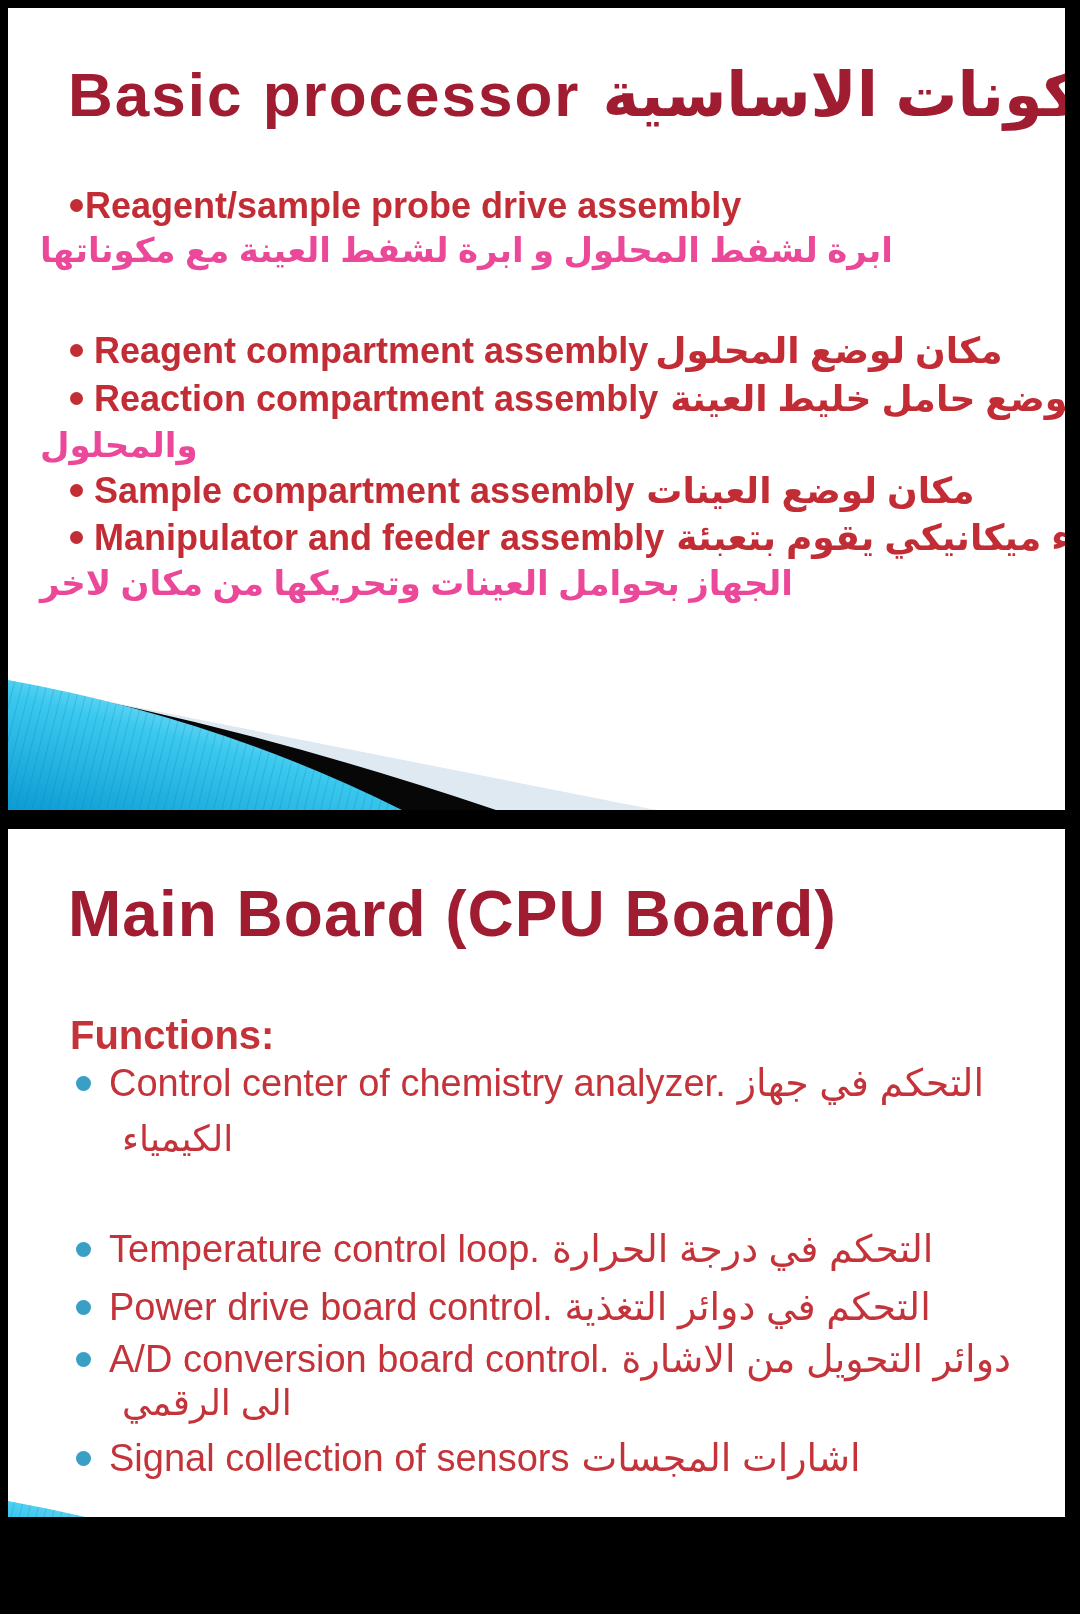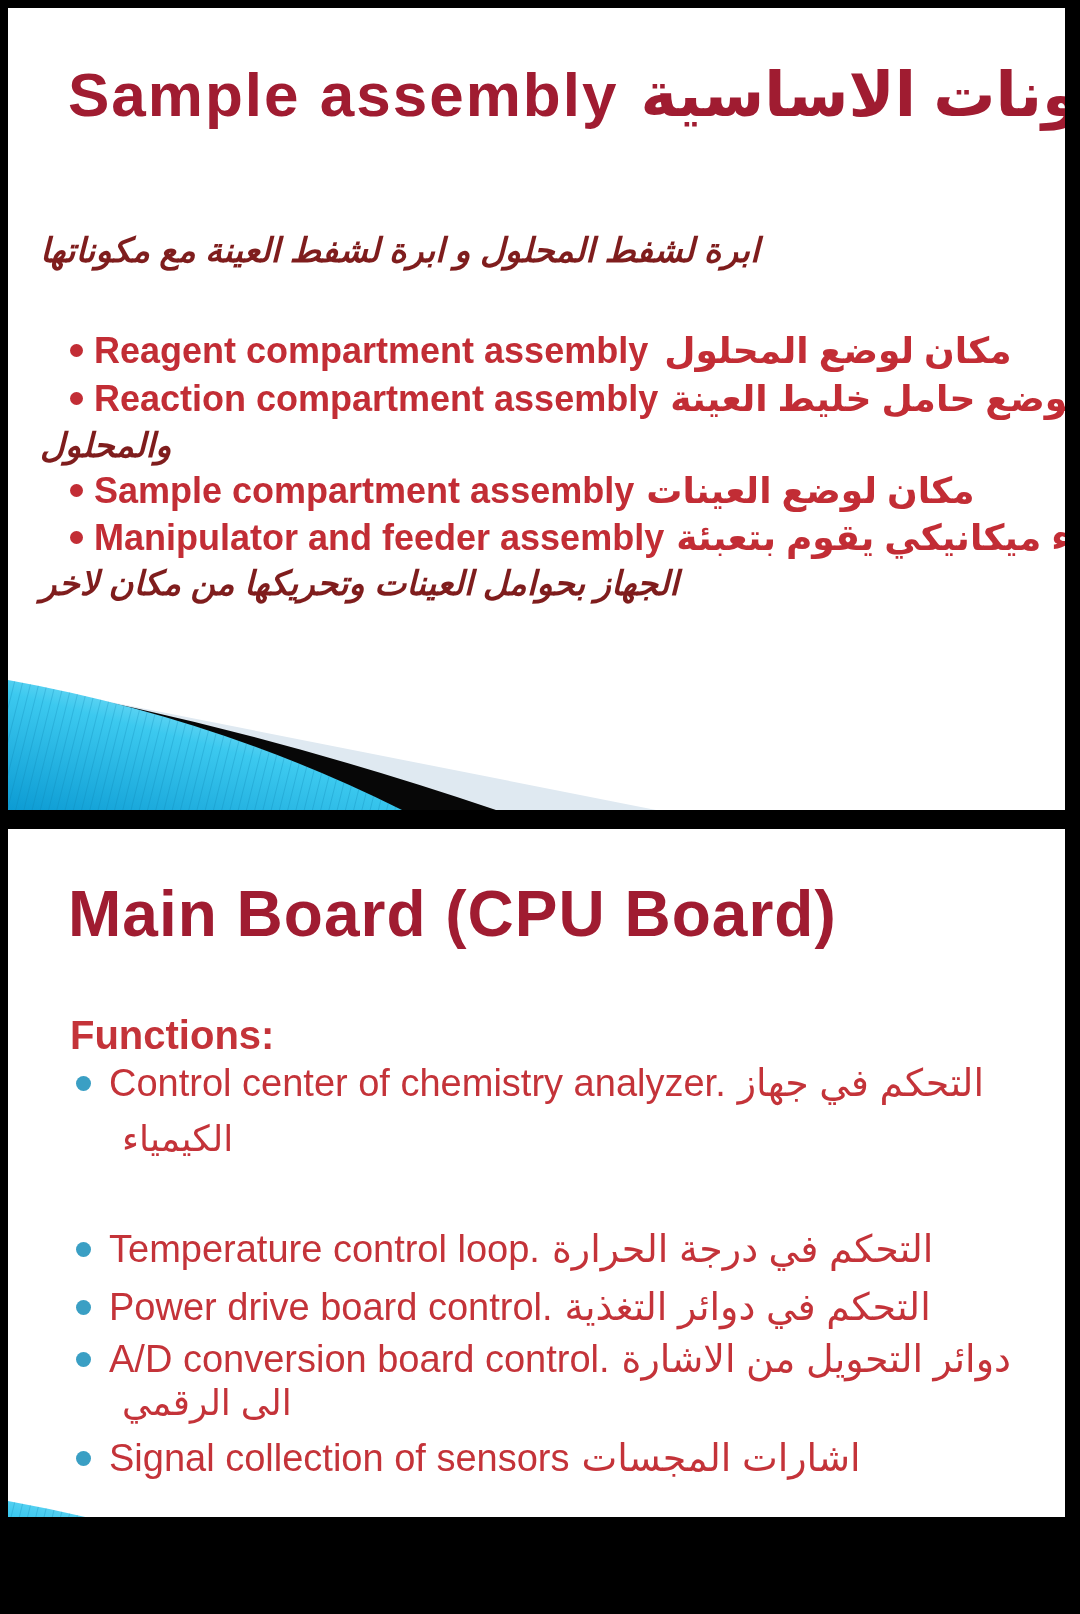--- a/index.html
+++ b/index.html
@@ -22,52 +22,55 @@
     position:absolute;left:60px;white-space:nowrap;
     color:#a01c31;font-weight:700;letter-spacing:2px;
   }
   #slide1 .title{top:50px;font-size:62px;}
   #slide2 .title{top:48px;font-size:64px;letter-spacing:1px;}
   .title .ar{margin-left:22px;font-weight:700;}
 
   
   .line{position:absolute;white-space:nowrap;}
   .s1-line{left:62px;font-size:36px;font-weight:600;color:#c22d35;}
-  .s1-wrap{left:20px;font-size:34px;font-weight:600;color:#7f1d1d;font-style:italic;}
+  .s1-wrap{left:20px;font-size:34px;font-weight:600;color:#ec4899;}
   .s2-line{left:68px;font-size:38px;color:#c43339;}
   .s2-wrap{left:102px;font-size:36px;color:#c43339;}
   .functions{position:absolute;left:62px;font-size:40px;font-weight:700;color:#c43339;}
 
   .dot{
     display:inline-block;border-radius:50%;
     vertical-align:6px;
   }
   .dot-red{width:13px;height:13px;background:#c22d35;margin-right:11px;}
   .dot-red.tight{margin-right:2px;}
   .dot-teal{width:15px;height:15px;background:#3a9fc4;margin-right:18px;vertical-align:5px;}
 
   .ar{direction:rtl;unicode-bidi:isolate;}
   .line .ar{margin-left:12px;}
-  .line .ar.nogap{margin-left:16px;}
+  .line .ar.nogap{margin-left:7px;}
 
   
   .swoosh{
     position:absolute;left:0;bottom:0;width:1057px;height:170px;
   }
   #slide2 .swoosh{bottom:auto;top:632px;}
 </style>
 </head>
 <body>
 
 <div class="slide" id="slide1">
 
   <div class="title">
-    <span>Sample assembly</span><span class="ar">المكونات الاساسية</span>
+    <span>Basic processor</span><span class="ar">المكونات الاساسية</span>
   </div>
 
+  <div class="line s1-line" style="top:177px">
+    <span class="dot dot-red tight"></span><span>Reagent/sample probe drive assembly</span>
+  </div>
   <div class="line s1-wrap" style="top:222px">
     <span class="ar" dir="rtl">ابرة لشفط المحلول و ابرة لشفط العينة مع مكوناتها</span>
   </div>
   <div class="line s1-line" style="top:322px">
     <span class="dot dot-red"></span><span>Reagent compartment assembly</span><span class="ar nogap" dir="rtl">مكان لوضع المحلول</span>
   </div>
   <div class="line s1-line" style="top:370px">
     <span class="dot dot-red"></span><span>Reaction compartment assembly</span><span class="ar" dir="rtl">مكان لوضع حامل خليط العينة</span>
   </div>
   <div class="line s1-wrap" style="top:417px">

